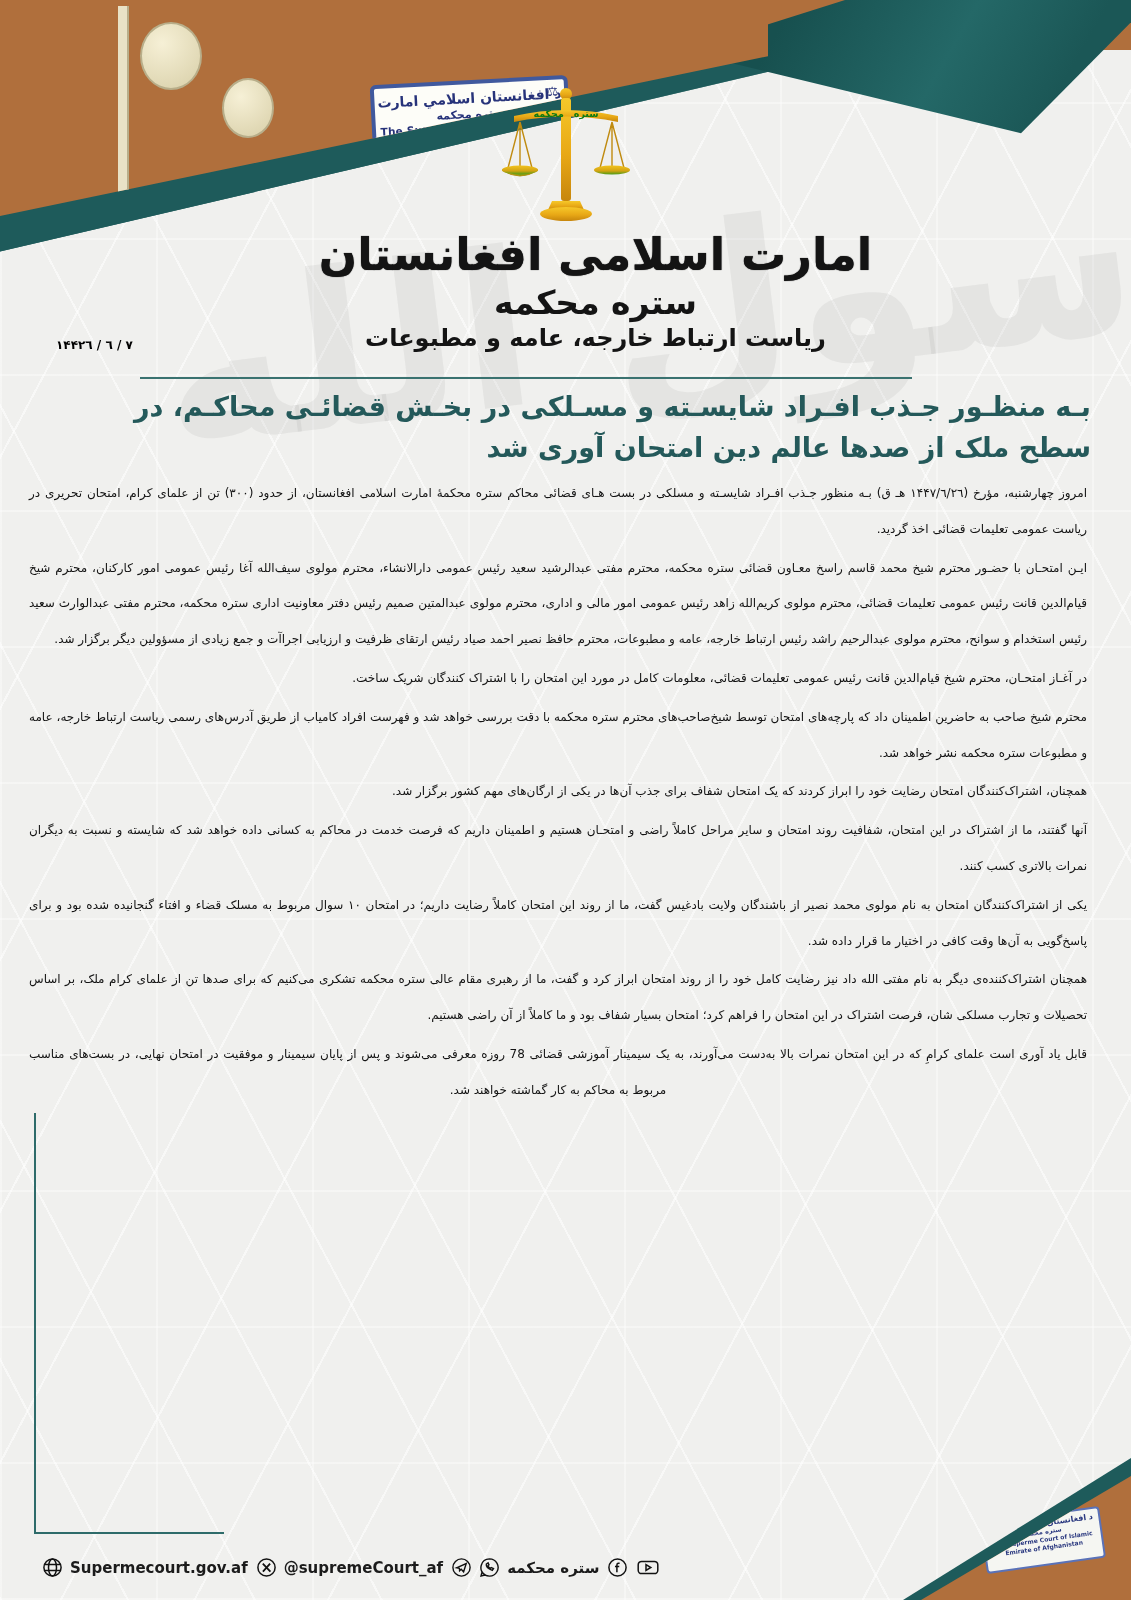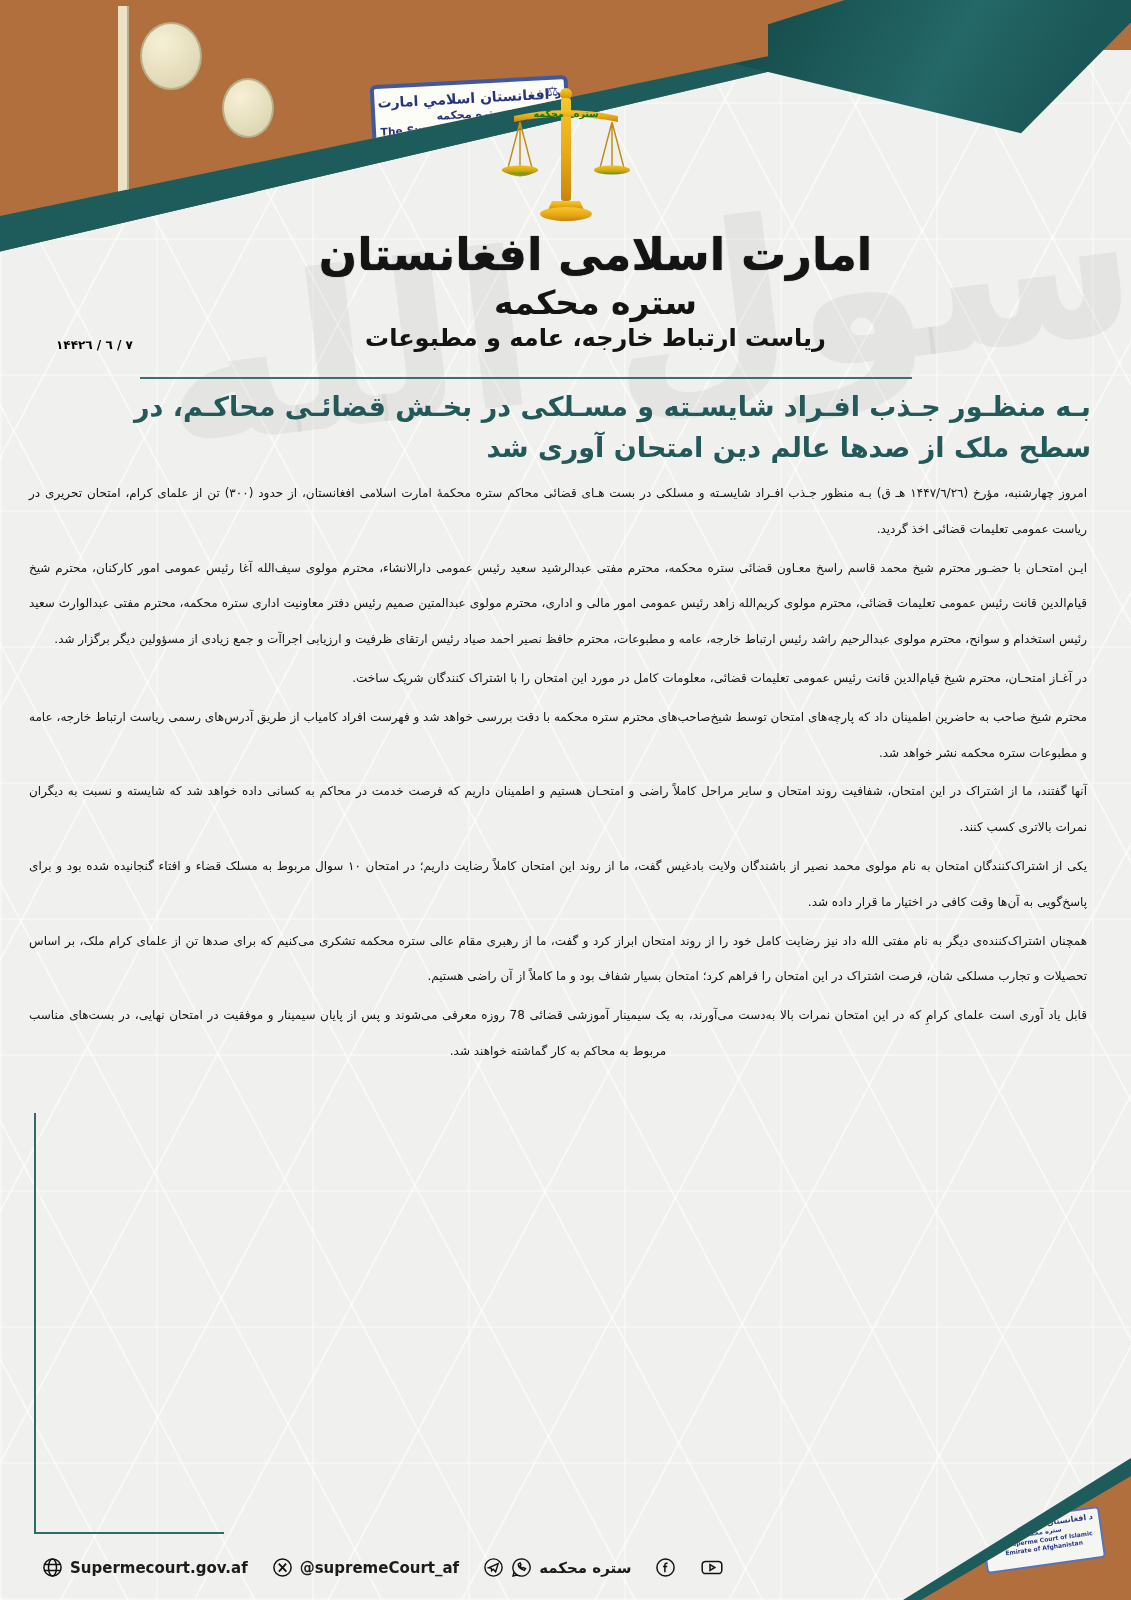--- a/index.html
+++ b/index.html
@@ -77,21 +77,21 @@
   .body-text p.center-last{text-align-last:center;}
   .bracket{position:absolute;left:34px;top:1113px;width:188px;height:419px;z-index:4;
       border-left:2px solid #2e6b6a;border-bottom:2px solid #2e6b6a;}
 
   
   .teal-tri-br{position:absolute;right:0;bottom:0;width:228px;height:142px;z-index:2;
       background:#1e5b5b;clip-path:polygon(100% 0,100% 100%,0 100%);}
   .photo-br{position:absolute;right:0;bottom:0;width:210px;height:124px;z-index:3;overflow:hidden;
       clip-path:polygon(100% 0,100% 100%,0 100%);}
   .social{position:absolute;left:42px;bottom:22px;z-index:6;display:flex;align-items:center;
-      gap:24px;font-size:15px;font-weight:600;color:#1b1b1b;direction:ltr;}
+      gap:8px;font-size:15px;font-weight:600;color:#1b1b1b;direction:ltr;}
   .social .item{display:flex;align-items:center;gap:7px;}
   .social svg{display:block;}
 </style>
 </head>
 <body>
 
 <div class="page">
   <div class="pattern"></div>
   <div class="wm wm-top">لا اله الا الله محمد رسول الله</div>
   <div class="wm wm-mid">لا اله الا الله محمد رسول الله</div>
@@ -151,20 +151,21 @@
   <div class="title">
     <div>بـه منظـور جـذب افـراد شایسـته و مسـلکی در بخـش قضائـی محاکـم، در</div>
     <div>سطح ملک از صدها عالم دین امتحان آوری شد</div>
   </div>
 
   <div class="body-text">
     <p>امروز چهارشنبه، مؤرخ (١۴۴٧/٦/٢٦ هـ ق) بـه منظور جـذب افـراد شایسـته و مسلکی در بست هـای قضائی محاکم ستره محکمهٔ امارت اسلامی افغانستان، از حدود (٣٠٠) تن از علمای کرام، امتحان تحریری در ریاست عمومی تعلیمات قضائی اخذ گردید.</p>
     <p>ایـن امتحـان با حضـور محترم شیخ محمد قاسم راسخ معـاون قضائی ستره محکمه، محترم مفتی عبدالرشید سعید رئیس عمومی دارالانشاء، محترم مولوی سیف‌الله آغا رئیس عمومی امور کارکنان، محترم شیخ قیام‌الدین قانت رئیس عمومی تعلیمات قضائی، محترم مولوی کریم‌الله زاهد رئیس عمومی امور مالی و اداری، محترم مولوی عبدالمتین صمیم رئیس دفتر معاونیت اداری ستره محکمه، محترم مفتی عبدالوارث سعید رئیس استخدام و سوانح، محترم مولوی عبدالرحیم راشد رئیس ارتباط خارجه، عامه و مطبوعات، محترم حافظ نصیر احمد صیاد رئیس ارتقای ظرفیت و ارزیابی اجراآت و جمع زیادی از مسؤولین دیگر برگزار شد.</p>
     <p>در آغـاز امتحـان، محترم شیخ قیام‌الدین قانت رئیس عمومی تعلیمات قضائی، معلومات کامل در مورد این امتحان را با اشتراک کنندگان شریک ساخت.</p>
     <p>محترم شیخ صاحب به حاضرین اطمینان داد که پارچه‌های امتحان توسط شیخ‌صاحب‌های محترم ستره محکمه با دقت بررسی خواهد شد و فهرست افراد کامیاب از طریق آدرس‌های رسمی ریاست ارتباط خارجه، عامه و مطبوعات ستره محکمه نشر خواهد شد.</p>
+    <p>همچنان، اشتراک‌کنندگان امتحان رضایت خود را ابراز کردند که یک امتحان شفاف برای جذب آن‌ها در یکی از ارگان‌های مهم کشور برگزار شد.</p>
     <p>آنها گفتند، ما از اشتراک در این امتحان، شفافیت روند امتحان و سایر مراحل کاملاً راضی و امتحـان هستیم و اطمینان داریم که فرصت خدمت در محاکم به کسانی داده خواهد شد که شایسته و نسبت به دیگران نمرات بالاتری کسب کنند.</p>
     <p>یکی از اشتراک‌کنندگان امتحان به نام مولوی محمد نصیر از باشندگان ولایت بادغیس گفت، ما از روند این امتحان کاملاً رضایت داریم؛ در امتحان ١٠ سوال مربوط به مسلک قضاء و افتاء گنجانیده شده بود و برای پاسخ‌گویی به آن‌ها وقت کافی در اختیار ما قرار داده شد.</p>
     <p>همچنان اشتراک‌کننده‌ی دیگر به نام مفتی الله داد نیز رضایت کامل خود را از روند امتحان ابراز کرد و گفت، ما از رهبری مقام عالی ستره محکمه تشکری می‌کنیم که برای صدها تن از علمای کرام ملک، بر اساس تحصیلات و تجارب مسلکی شان، فرصت اشتراک در این امتحان را فراهم کرد؛ امتحان بسیار شفاف بود و ما کاملاً از آن راضی هستیم.</p>
     <p class="center-last">قابل یاد آوری است علمای کرامِ که در این امتحان نمرات بالا به‌دست می‌آورند، به یک سیمینار آموزشی قضائی 78 روزه معرفی می‌شوند و پس از پایان سیمینار و موفقیت در امتحان نهایی، در بست‌های مناسب مربوط به محاکم به کار گماشته خواهند شد.</p>
   </div>
 
   <div class="bracket"></div>
 
   <div class="teal-tri-br"></div>
   <div class="photo photo-br">

